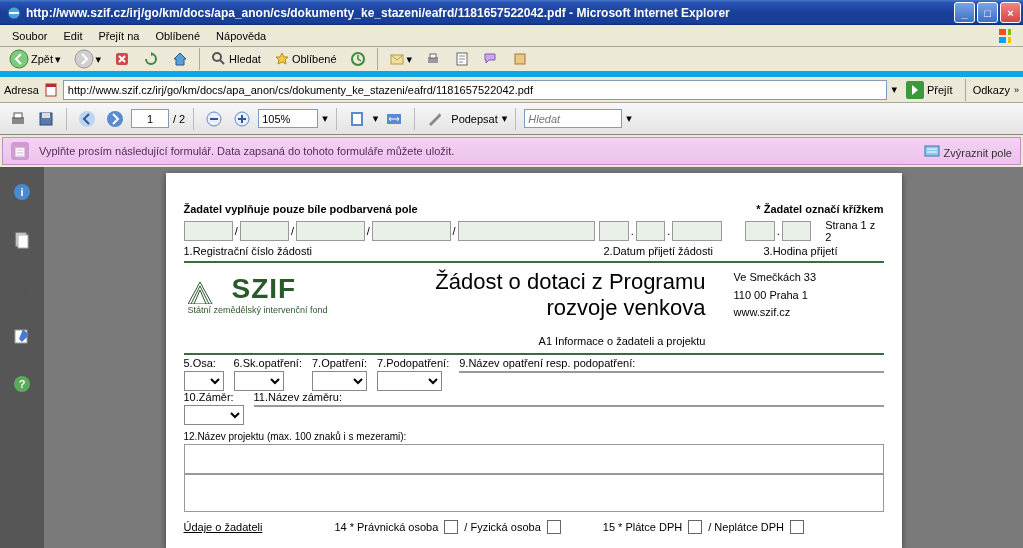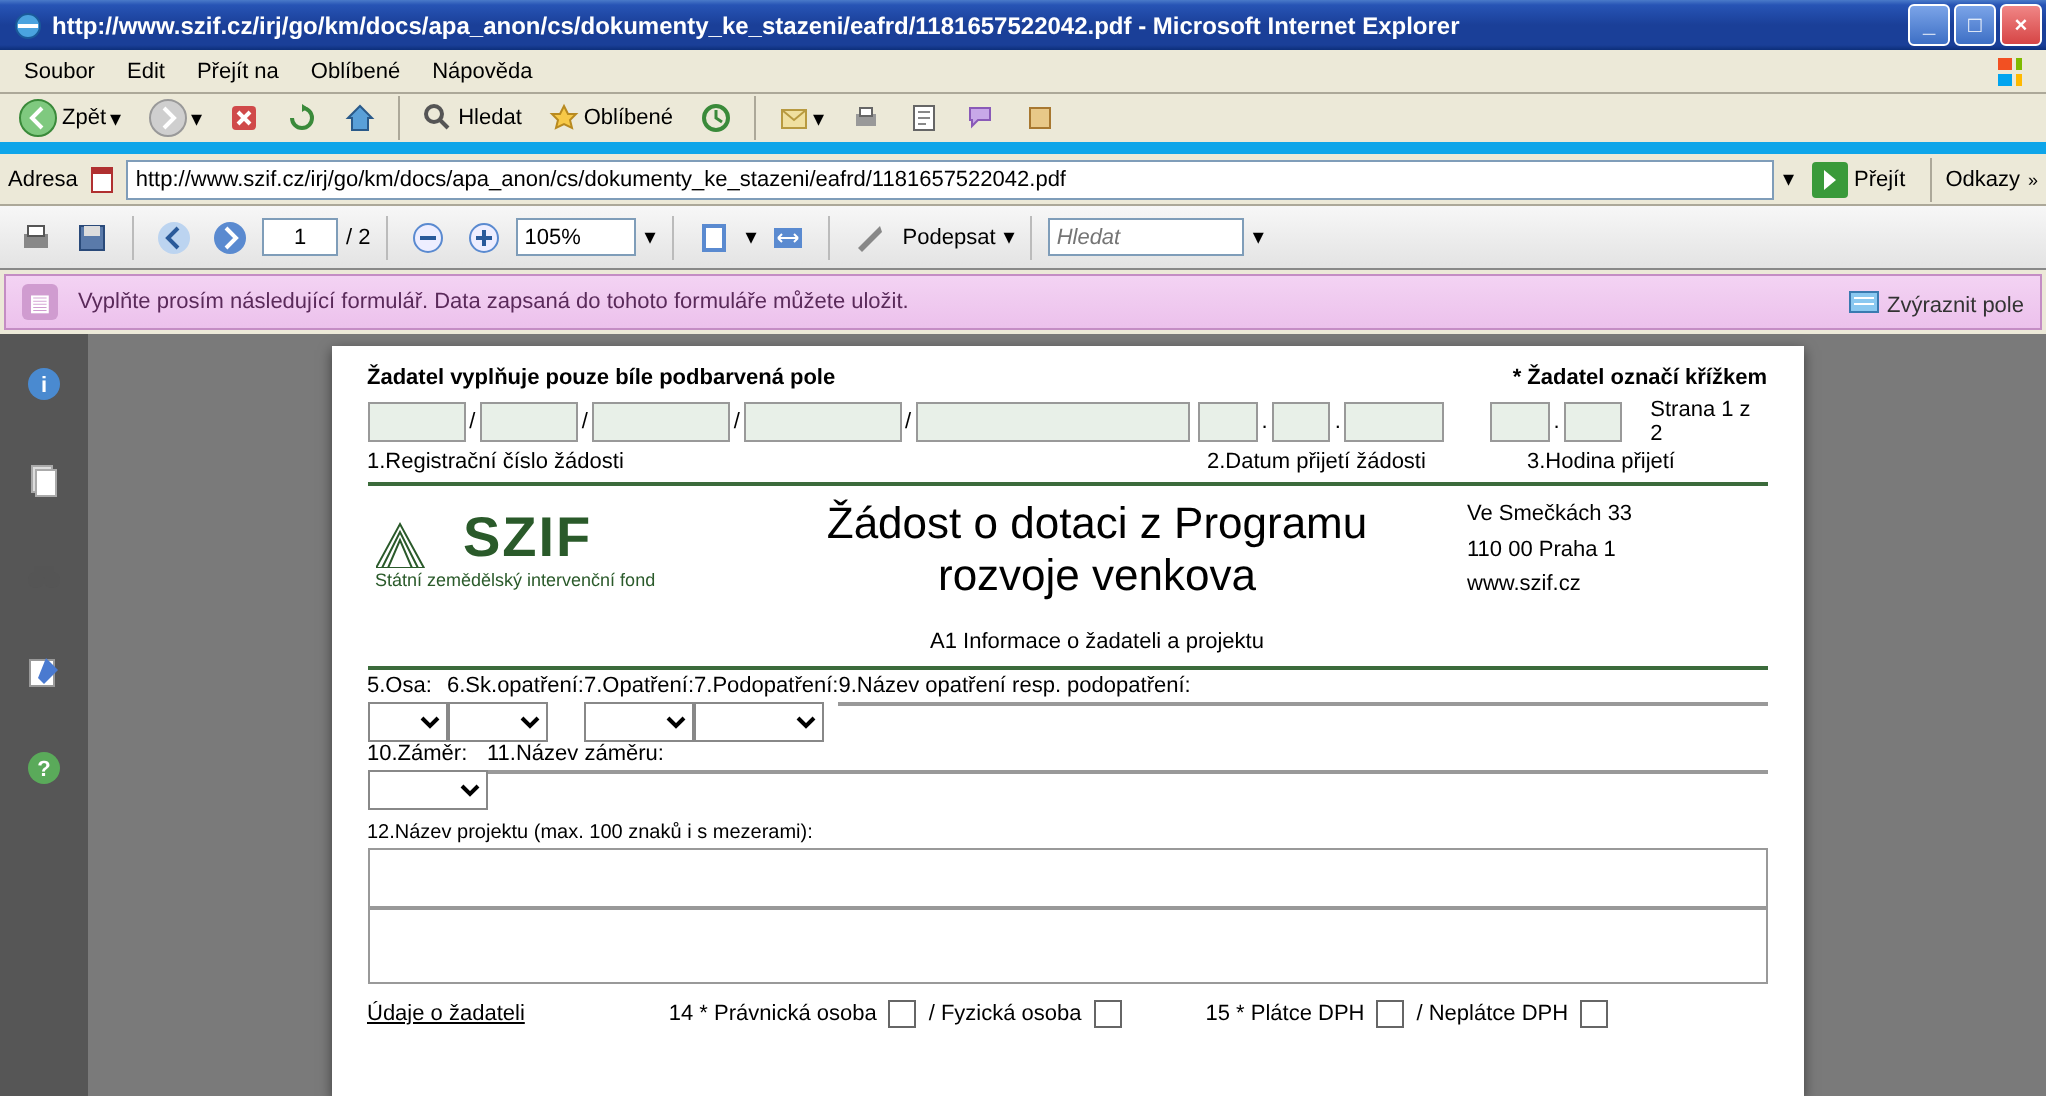--- a/index.html
+++ b/index.html
@@ -27,35 +27,35 @@
 .pdf-zoom{width:60px;height:19px;border:1px solid #7f9db9;padding:0 3px}
 .pdf-search{width:98px;height:19px;border:1px solid #7f9db9;padding:0 3px;color:#888;font-style:italic}
 .notify{height:28px;background:linear-gradient(#f3d3f3,#ecc1ec);border:1px solid #c48dc4;margin:2px;display:flex;align-items:center;padding:0 8px;gap:10px}
 .notify-icon{width:18px;height:18px;background:#d09cd0;border-radius:3px;display:flex;align-items:center;justify-content:center;color:#fff;font-weight:bold}
 .notify-text{flex:1;color:#5a2a5a}
 .highlight-btn{display:flex;align-items:flex-end;gap:4px;color:#333}
 .content-area{display:flex;height:calc(548px - 25px - 22px - 30px - 26px - 32px - 32px);background:#565656}
 .sidebar{width:44px;background:#565656;display:flex;flex-direction:column;align-items:center;padding-top:14px;gap:26px}
 .side-icon{width:22px;height:22px;display:flex;align-items:center;justify-content:center;color:#ddd;font-size:16px}
 .doc-viewport{flex:1;background:#7a7a7a;overflow:hidden;display:flex;justify-content:center;padding-top:6px}
-.page{width:736px;background:#fff;box-shadow:0 2px 6px rgba(0,0,0,.5);padding:10px 18px}
+.page{width:736px;background:#fff;box-shadow:0 2px 6px rgba(0,0,0,.5);padding:30px 18px}
 .form-header{display:flex;justify-content:space-between;font-weight:bold;font-size:12px;margin-bottom:4px}
 .form-row1{display:flex;align-items:center;gap:2px;margin-bottom:2px}
 .fbox{height:20px;border:1px solid #999;background:#e8f0e8;display:inline-block}
 .row1-labels{display:flex;font-size:10px;margin-bottom:4px}
 .hr{height:2px;background:#3b6b3b;margin:2px 0}
 .szif-block{display:flex;gap:28px;margin:6px 0}
 .logo-box{width:180px;display:flex;flex-direction:column;align-items:flex-start;padding:4px}
 .logo-text{font-size:28px;font-weight:bold;color:#2a5a2a;letter-spacing:1px}
 .logo-sub{font-size:9px;color:#2a5a2a}
-.title-box{flex:1;text-align:center}
+.title-box{flex:1;text-align:right}
 .title-main{font-size:22px}
 .title-sub{font-size:11px;margin-top:14px}
 .addr-box{width:150px;font-size:11px;line-height:1.6}
-.field-row{display:flex;margin:0 0;font-size:10px;align-items:flex-start}
+.field-row{display:flex;gap:10px;margin:0 0;font-size:10px;align-items:flex-start}
 .field-group{display:flex;flex-direction:column;gap:2px}
 .sel{height:20px;border:1px solid #888;background:#fff}
 .txtline{height:20px;border:1px solid #999;background:#fff;flex:1}
 .section-label{font-size:10px;margin:6px 0 2px}
 .bigbox{border:1px solid #999;background:#fff;height:30px}
 .bottom-row{display:flex;gap:6px;font-size:11px;font-weight:normal;align-items:center;margin-top:8px}
 .chk{width:14px;height:14px;border:1px solid #666;display:inline-block;background:#fff}
 svg{display:block}
 </style>
 </head>

